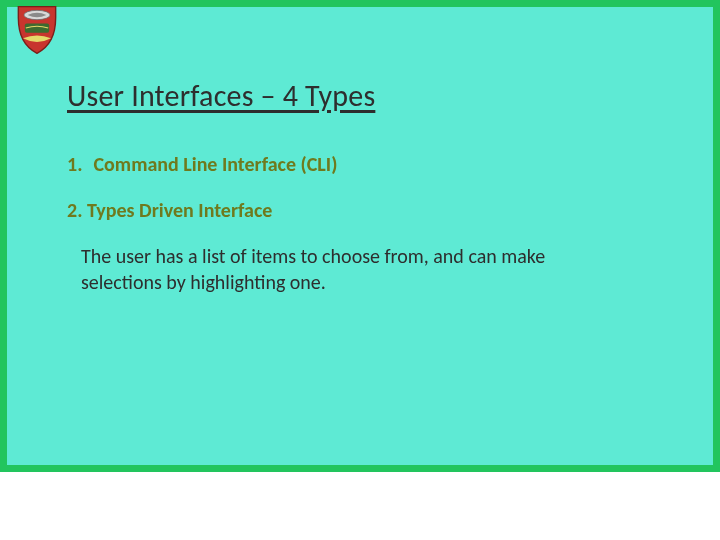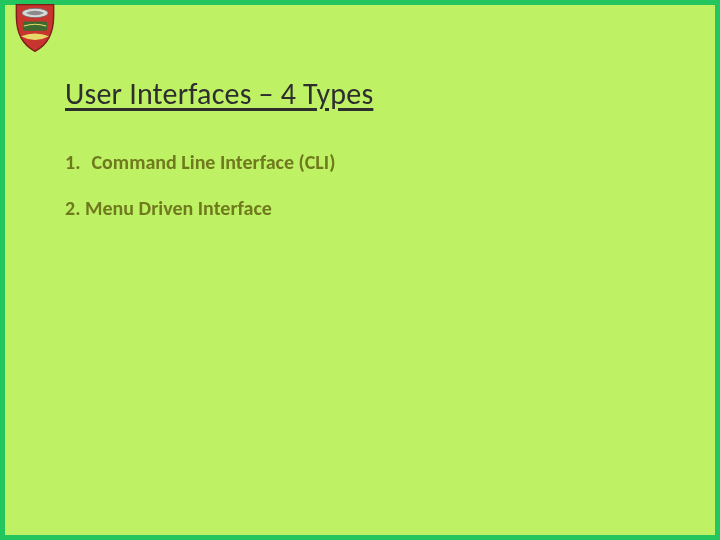--- a/index.html
+++ b/index.html
@@ -3,24 +3,24 @@
 <meta charset="utf-8">
 <style>
   * { box-sizing: border-box; margin: 0; padding: 0; }
   html, body { width: 720px; height: 540px; }
   body {
     font-family: "Segoe UI", "Candara", "Calibri", Arial, sans-serif;
     background: #fff;
   }
   .slide {
     width: 720px;
-    height: 540px;
-    border: 5px solid #22c55e;
+    height: 472px;
+    border: 7px solid #22c55e;
     position: relative;
-    background: #bef264;
+    background: #5eead4;
   }
   .crest {
     position: absolute;
     top: -6px;
     left: 2px;
     width: 56px;
     height: 56px;
   }
   .crest svg { width: 100%; height: 100%; }
   .content {
@@ -79,17 +79,18 @@
   <div class="content">
     <h1 class="title">User Interfaces – 4 Types</h1>
 
     <div class="item-head">
       <span class="num1">1.</span>
       <span>Command Line Interface (CLI)</span>
     </div>
 
     <div class="item-head2">
       <span>2.</span>
-      <span>Menu Driven Interface</span>
+      <span>Types Driven Interface</span>
     </div>
+    <p class="body-text">The user has a list of items to choose from, and can make selections by highlighting one.</p>
   </div>
 
 </div>
 
 </body></html>

